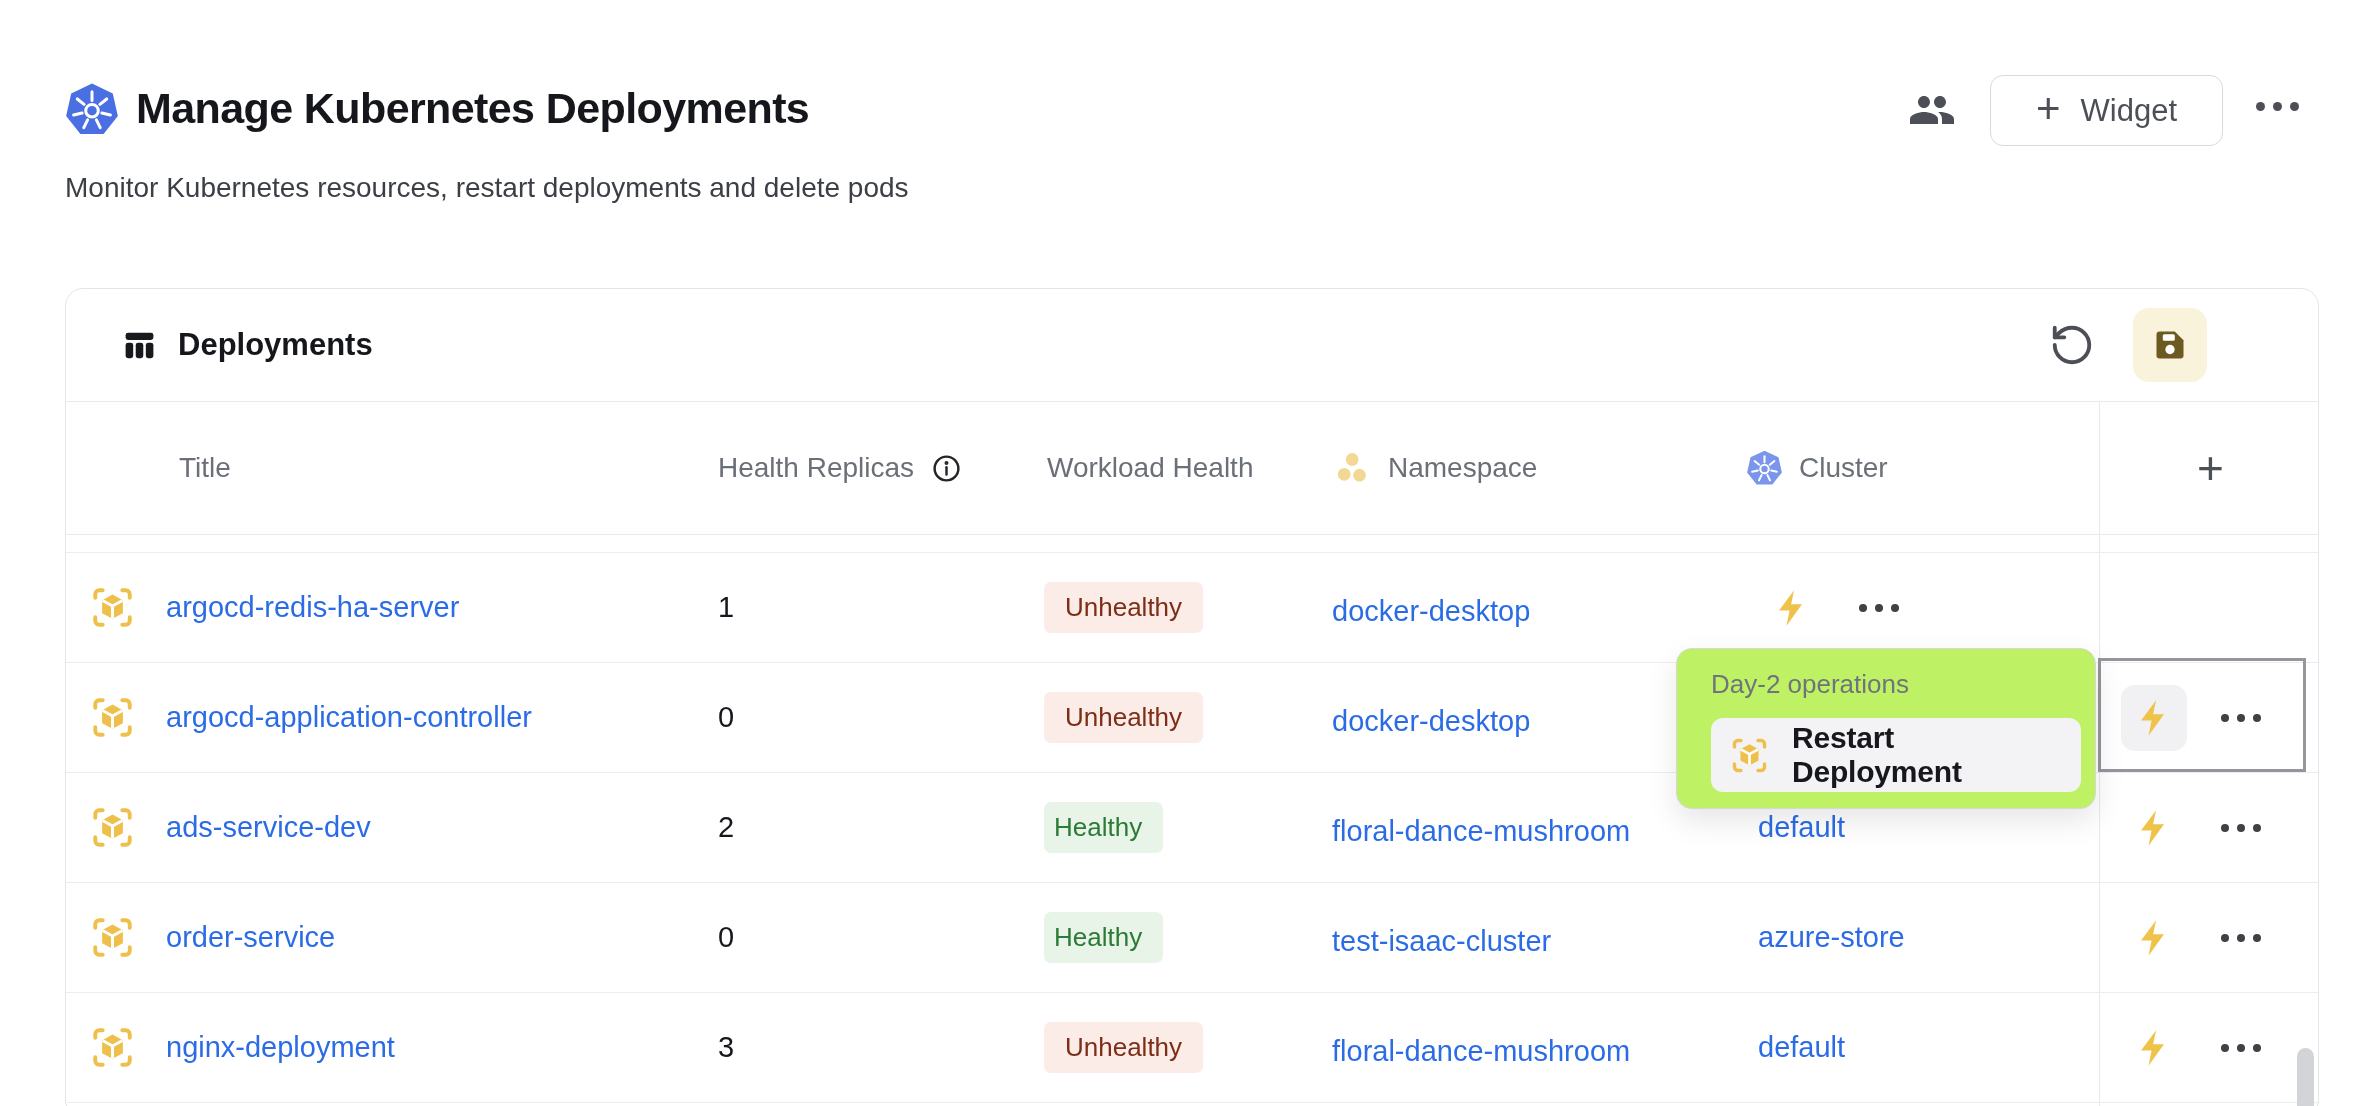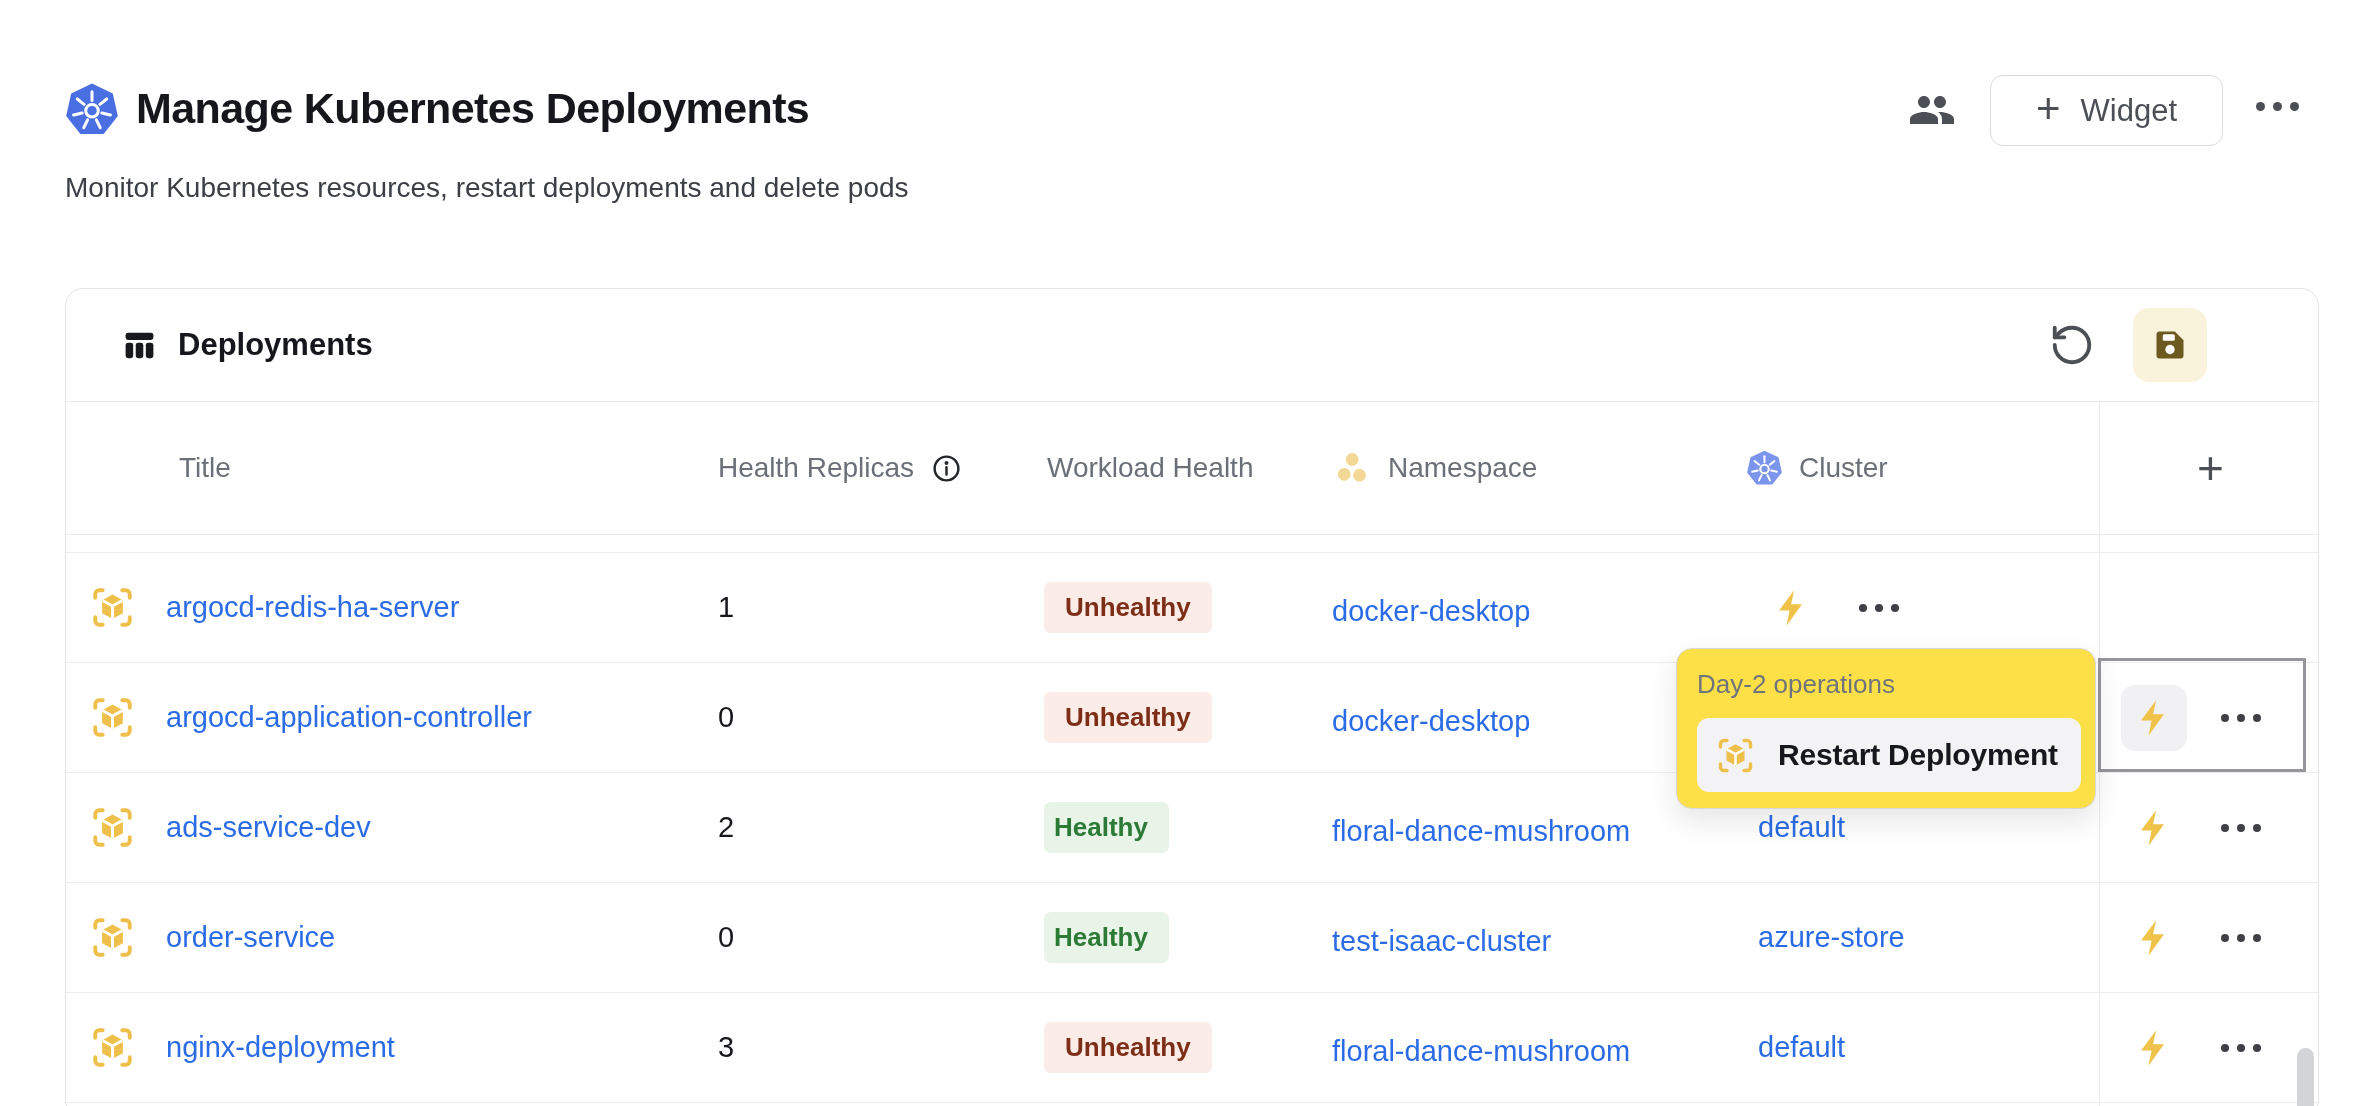--- a/index.html
+++ b/index.html
@@ -63,41 +63,41 @@
   .row-sliver { height:17px; }
   .trow { height:110px; border-top:1px solid #ededf0; font-size:29px; }
   .end-sliver { border-top:1px solid #ededf0; height:12px; }
 
   .cell-title { display:flex; align-items:center; gap:30px; padding-left:23px; }
   .dep-icon { width:47px; height:47px; flex:0 0 auto; }
   .link { color:var(--link, #2b6ce6); font-weight:500; text-decoration:none; cursor:pointer; white-space:nowrap; }
   .cell-replicas { padding-left:7px; color:#15171c; }
   .cell-cluster { padding-left:10px;margin-top:8px; }
   .cell-namespace { padding-left:19px; }
-  .badge { display:inline-block; font-size:26px; font-weight:700; padding:10px 21px; border-radius:7px; white-space:nowrap; }
+  .badge { display:inline-block; font-size:26px; font-weight:400; padding:10px 21px; border-radius:7px; white-space:nowrap; }
   .badge.healthy { background:var(--healthy-bg, #e9f4e8); color:var(--healthy-text, #2b7a36);padding-left:10px; }
   .badge.unhealthy { background:var(--unhealthy-bg, #fcece7); color:var(--unhealthy-text, #7d2e17); }
 
   .cell-actions { display:flex; align-items:center; padding-left:32px; gap:46px; height:100%; }
   .cell-actions.boxed { padding-left:20px; gap:34px; }
   .zap { width:42px; height:42px; cursor:pointer; display:block; }
   .zap-wrap { width:66px; height:66px; border-radius:14px; background:#f1f1f4; display:flex; align-items:center; justify-content:center; }
   .row-dots i { width:8px; height:8px; background:#3f4147; }
   .col-divider { position:absolute; left:2033px; top:112px; bottom:0; width:1px; background:#e8e9ec; }
 
   
   .selection-rect {
     position:absolute; left:2098px; top:658px; width:208px; height:114px;
     border:3px solid #95959b; z-index:6; background:transparent;
   }
   .popup {
     position:absolute; left:1676px; top:648px; width:420px; z-index:20;
-    background:#fde047; border:1px solid #d6d7db; border-radius:16px;
+    background:#bef264; border:1px solid #d6d7db; border-radius:16px;
     box-shadow:0 12px 30px rgba(0,0,0,0.10);
-    padding:20px 14px 16px 20px;
+    padding:20px 14px 16px 34px;
   }
   .popup-label { font-size:26px; color:#6f747c; }
   .popup-item {
     margin-top:18px; height:74px; background:#f3f3f5; border-radius:12px;
     display:flex; align-items:center; gap:22px; padding:0 18px; cursor:pointer;
   }
   .popup-item .dep-icon { width:41px; height:41px; }
   .popup-item-label { font-size:30px; font-weight:700; color:#16181d; letter-spacing:-0.2px; }
 
   .scroll-thumb { position:absolute; left:2297px; top:1048px; width:17px; height:70px; background:#d3d4d7; border-radius:9px; z-index:10; cursor:pointer; }

